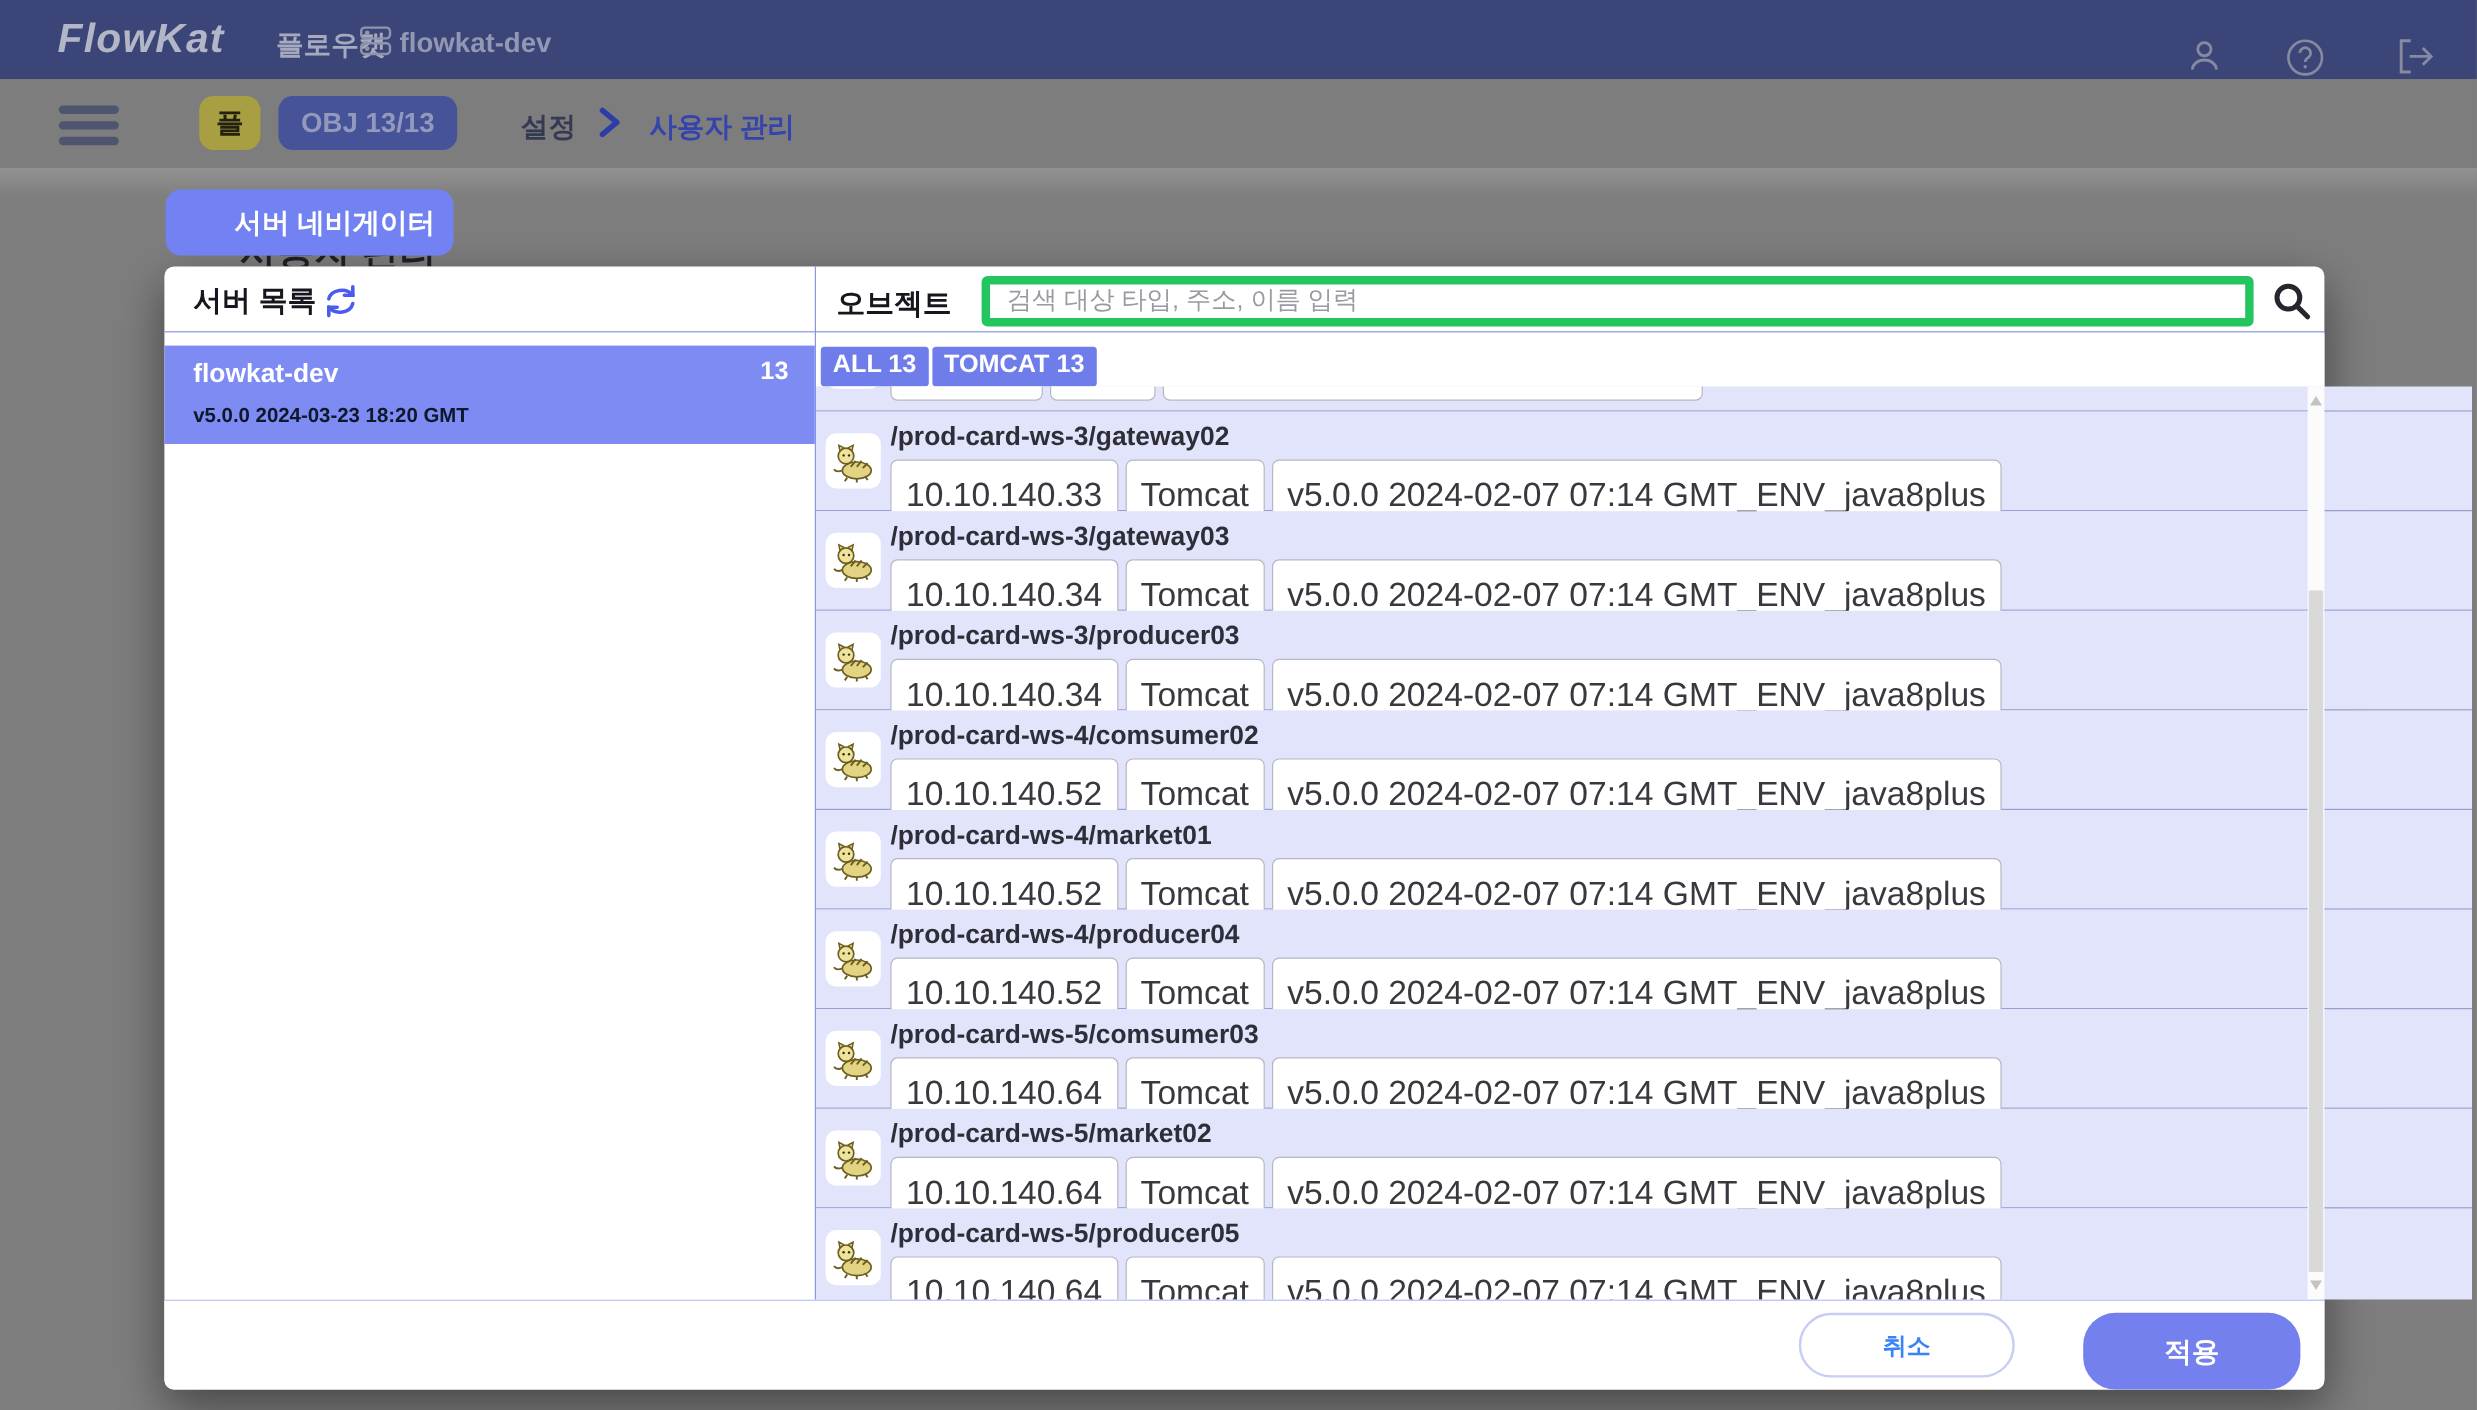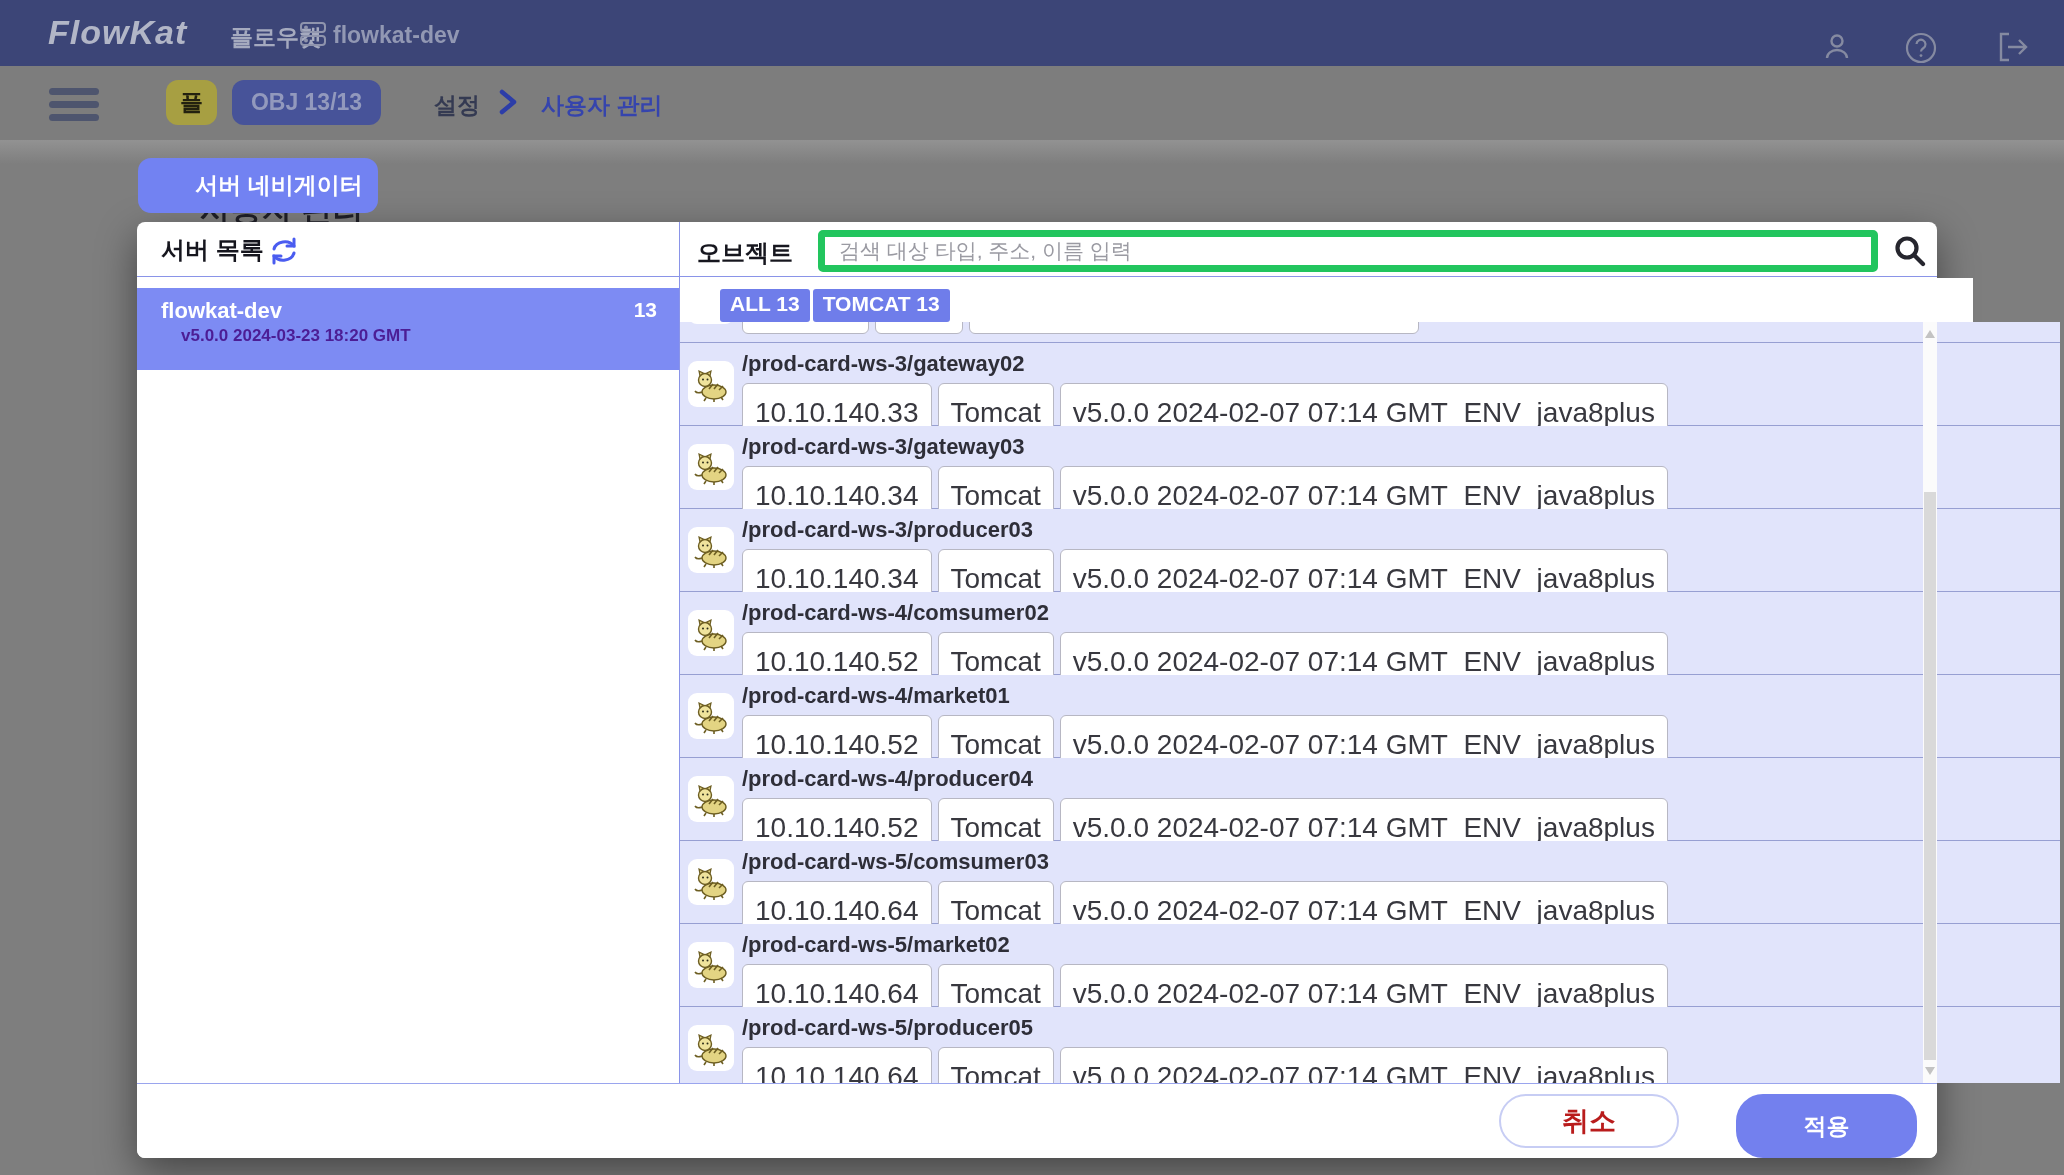--- a/index.html
+++ b/index.html
@@ -47,32 +47,32 @@
   .left-col-border { position:absolute; left:542px; top:0; width:1px; height:861px; background:#8a94e8; }
 
   .sl-title { position:absolute; left:24px; top:12px; font-size:24px; font-weight:bold; color:#16161e; }
   .refresh-btn { position:absolute; left:130px; top:12px; width:34px; height:34px; background:none;
                  border:none; cursor:pointer; }
 
   .server-item { position:absolute; left:0; top:66px; width:542px; height:82px; background:#7d8bf3;
                  cursor:pointer; }
   .server-item .nm { position:absolute; left:24px; top:10px; font-size:22px; font-weight:bold; color:#fff; }
   .server-item .ct { position:absolute; right:22px; top:10px; font-size:21px; font-weight:bold; color:#fff; }
-  .server-item .vr { position:absolute; left:24px; top:38px; font-size:17px; font-weight:bold; color:#4c1d95;margin-left:20px; }
+  .server-item .vr { position:absolute; left:24px; top:49px; font-size:17px; font-weight:bold; color:#0f172a; }
 
   .obj-label { position:absolute; left:560px; top:15px; font-size:24px; font-weight:bold; color:#16161e; }
   .obj-search { position:absolute; left:681px; top:8px; width:1060px; height:42px;
                 border:7px solid #22c55e; border-radius:5px; font-size:21px; color:#2b2b33;
                 padding:0 14px; outline:none; font-family:"Liberation Sans",sans-serif; }
   .obj-search::placeholder { color:#9a9aa2; }
   .search-btn { position:absolute; left:1753px; top:10px; width:40px; height:40px; background:none;
                 border:none; cursor:pointer; }
 
   .tabbar { position:absolute; left:543px; top:56px; width:1257px; height:44px; background:#fff;
-            padding:11px 0 0 4px; display:flex; gap:3px;margin-left:36px; }
+            padding:11px 0 0 4px; display:flex; gap:3px; }
   .tab { background:#6f7dea; color:#fff; font-weight:bold; font-size:21px; padding:3px 10px 5px 10px;
          border-radius:3px; cursor:pointer; }
 
   .list-vp { position:absolute; left:543px; top:100px; width:1380px; height:761px; overflow:hidden; }
   .rows { width:1380px; }
   .srow { position:relative; width:1380px; height:83px; background:#e1e4fb;
           border-bottom:1px solid #979fd2; cursor:pointer; }
   .srow.partial { margin-top:-62px; }
   .tile { position:absolute; left:8px; top:18px; width:46px; height:46px; background:#fff;
           border-radius:9px; display:flex; align-items:center; justify-content:center; }
@@ -87,21 +87,21 @@
   .scrollbar { position:absolute; left:1786px; top:100px; width:14px; height:761px; background:#fbfbfb; }
   .sb-up, .sb-dn { position:absolute; left:2px; width:0; height:0; border-left:5px solid transparent;
                    border-right:5px solid transparent; }
   .sb-up { top:8px; border-bottom:8px solid #c3c3c3; }
   .sb-dn { bottom:8px; border-top:8px solid #c3c3c3; }
   .sb-thumb { position:absolute; left:1px; top:170px; width:12px; height:568px; background:#d9d9d9; }
 
   .mfoot { position:absolute; left:0; top:861px; width:1800px; height:75px; background:#fff;
            border-top:1px solid #9aa5ee; border-radius:0 0 8px 8px; }
   .btn-cancel { position:absolute; right:258px; top:10px; width:180px; height:54px; background:#fff;
-                border:2px solid #c7cdf4; border-radius:27px; color:#b91c1c; font-size:27px;
+                border:2px solid #c7cdf4; border-radius:27px; color:#3b82f6; font-size:20px;
                 font-weight:bold; cursor:pointer; font-family:"Liberation Sans",sans-serif; }
   .btn-apply { position:absolute; right:20px; top:10px; width:181px; height:64px; background:#7380ee;
                border:none; border-radius:27px; color:#fff; font-size:23px; font-weight:bold;
                cursor:pointer; font-family:"Liberation Sans",sans-serif; }
 </style>
 </head>
 <body>
 
 <div class="stage">
 

